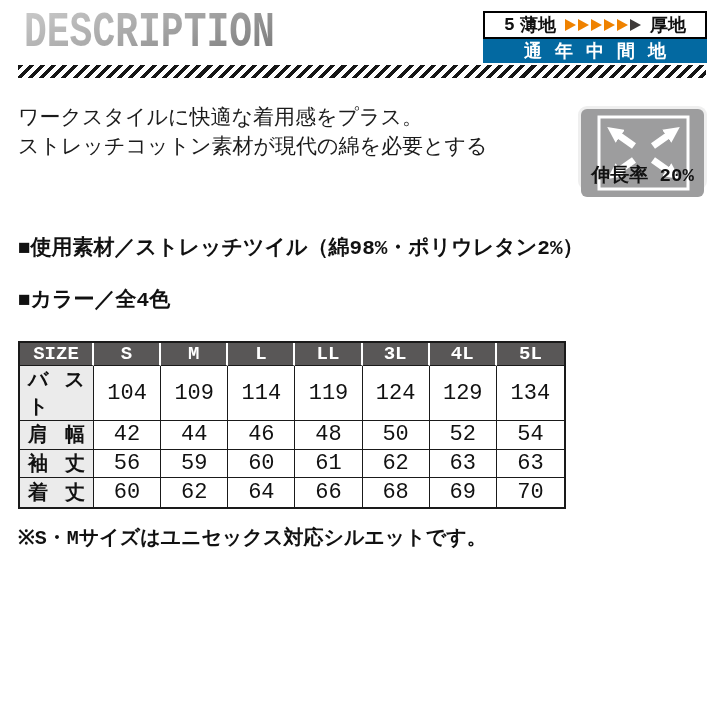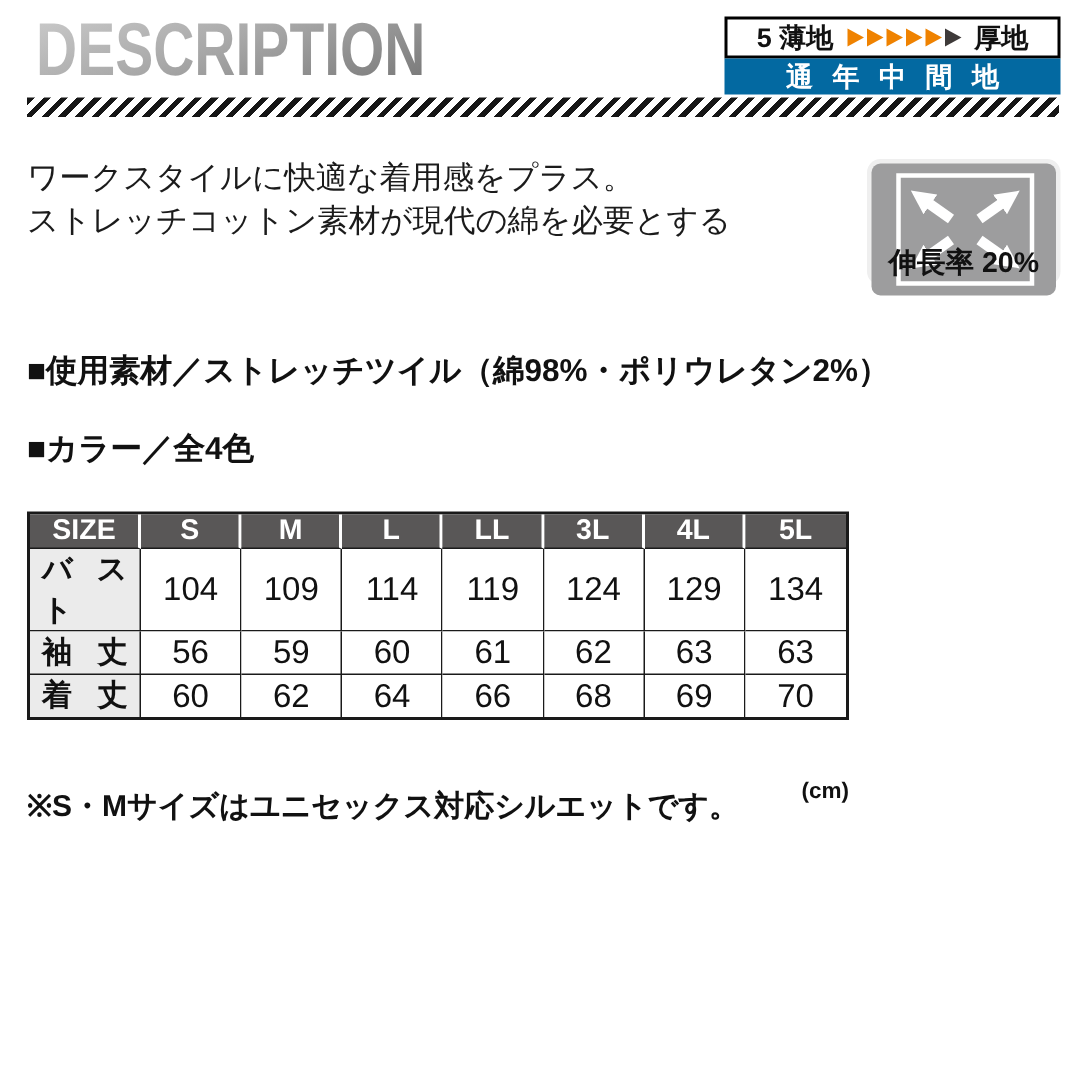--- a/index.html
+++ b/index.html
@@ -1,18 +1,18 @@
 <!DOCTYPE html>
 <html><head>
 <meta charset="utf-8">
 <style>
   html,body{margin:0;padding:0;background:#fff;}
   .canvas{
     position:relative;width:720px;height:720px;background:#ffffff;overflow:hidden;
-    font-family:Liberation Sans, sans-serif;color:#1a1a1a;
+    font-family:Liberation Mono, monospace;color:#1a1a1a;
   }
   
   .title{
     position:absolute;left:24px;top:8px;
     font-size:50px;font-weight:800;letter-spacing:0px;line-height:1;
     transform:scaleX(0.76);transform-origin:left top;
     background:linear-gradient(165deg,#cbcbcb 0%,#a9a9a9 45%,#767676 100%);
     -webkit-background-clip:text;background-clip:text;color:transparent;
     white-space:nowrap;
   }
@@ -177,20 +177,30 @@
           <th>バスト</th>
           <td>104</td>
           <td>109</td>
           <td>114</td>
           <td>119</td>
           <td>124</td>
           <td>129</td>
           <td>134</td>
         </tr>
         <tr>
+          <th>肩幅</th>
+          <td>42</td>
+          <td>44</td>
+          <td>46</td>
+          <td>48</td>
+          <td>50</td>
+          <td>52</td>
+          <td>54</td>
+        </tr>
+        <tr>
           <th>袖丈</th>
           <td>56</td>
           <td>59</td>
           <td>60</td>
           <td>61</td>
           <td>62</td>
           <td>63</td>
           <td>63</td>
         </tr>
         <tr>
@@ -199,16 +209,15 @@
           <td>62</td>
           <td>64</td>
           <td>66</td>
           <td>68</td>
           <td>69</td>
           <td>70</td>
         </tr>
       </tbody>
   </table>
 
-  <div class="unit">(cm)</div>
   <div class="note">※S・Mサイズはユニセックス対応シルエットです。</div>
 
 </div>
 
 </body></html>

